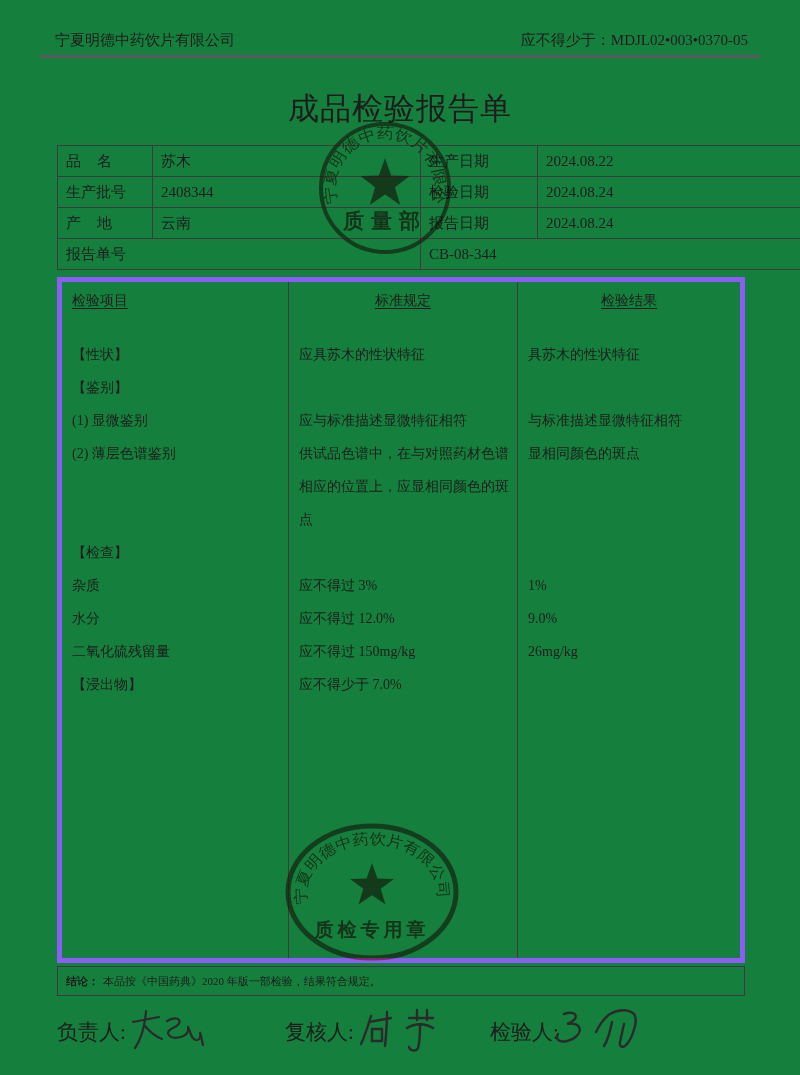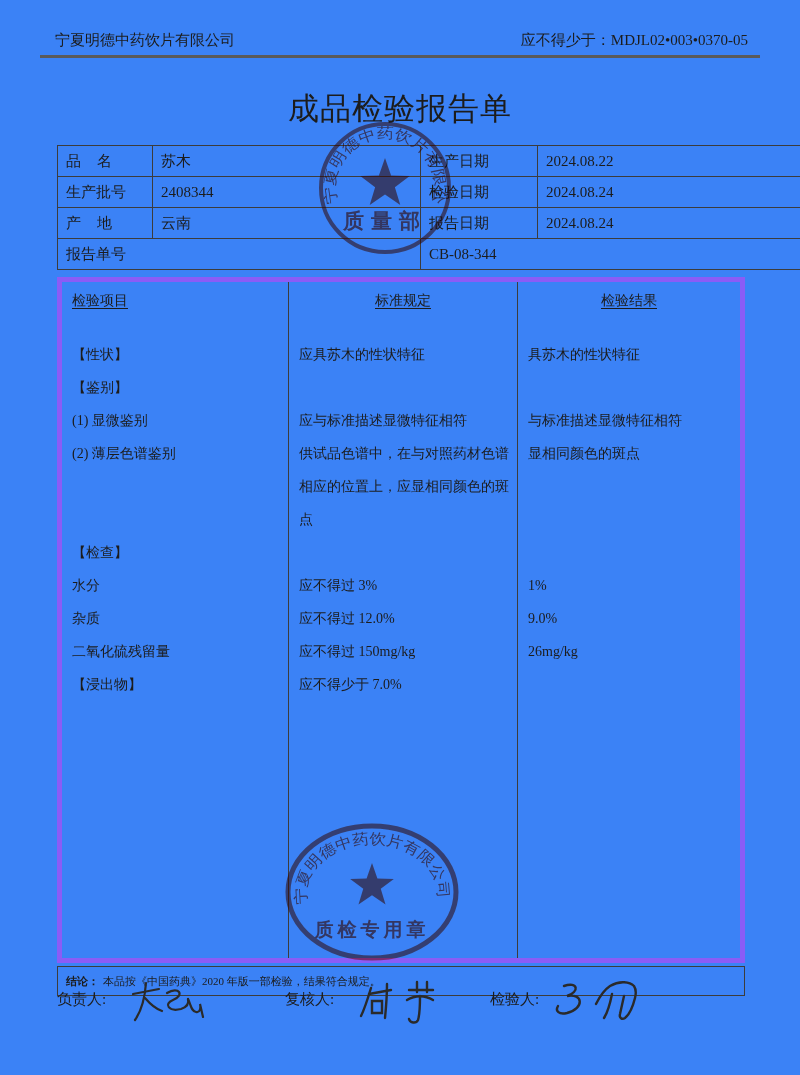--- a/index.html
+++ b/index.html
@@ -1,19 +1,19 @@
 <!DOCTYPE html>
 <html><head>
 <meta charset="utf-8">
 <style>
   html,body{margin:0;padding:0;background:#ffffff;}
   .page{
     position:relative;
     width:800px;height:1075px;
-    background:#3b82f6;
+    background:#15803d;
     font-family:"Liberation Serif","DejaVu Serif",serif;
     color:#1c1c1c;
     overflow:hidden;
   }
   
   .hdr{
     position:absolute;left:55px;right:52px;top:31px;
     display:flex;justify-content:space-between;align-items:flex-end;
     font-size:15px;
   }
@@ -69,21 +69,21 @@
   
   .conclusion{
     position:absolute;left:57px;top:966px;
     width:688px;height:30px;box-sizing:border-box;
     border:1px solid #3c3c3c;
     line-height:28px;font-size:11px;padding-left:8px;
     white-space:nowrap;
   }
   .conclusion b{margin-right:4px;}
   
-  .footer{position:absolute;left:57px;top:980px;width:688px;height:60px;font-size:15px;}
+  .footer{position:absolute;left:57px;top:1008px;width:688px;height:60px;font-size:21px;}
   .sig-field{position:absolute;top:10px;white-space:nowrap;}
   .f1{left:0;}
   .f2{left:228px;}
   .f3{left:433px;}
   .sig-svg{position:absolute;top:-12px;}
   .s1{left:68px;}
   .s2{left:72px;}
   .s3{left:64px;}
   
   .stamp{
@@ -142,22 +142,22 @@
   <div class="insp">
     <div class="insp-col col1">
       <div class="insp-head left"><span>检验项目</span></div>
       <div class="tl">【性状】</div>
       <div class="tl">【鉴别】</div>
       <div class="tl">(1) 显微鉴别</div>
       <div class="tl">(2) 薄层色谱鉴别</div>
       <div class="tl"></div>
       <div class="tl"></div>
       <div class="tl">【检查】</div>
+      <div class="tl">杂质</div>
       <div class="tl">水分</div>
-      <div class="tl">杂质</div>
       <div class="tl">二氧化硫残留量</div>
       <div class="tl">【浸出物】</div>
     </div>
     <div class="insp-col col2">
       <div class="insp-head center"><span>标准规定</span></div>
       <div class="tl">应具苏木的性状特征</div>
       <div class="tl"></div>
       <div class="tl">应与标准描述显微特征相符</div>
       <div class="tl">供试品色谱中，在与对照药材色谱</div>
       <div class="tl">相应的位置上，应显相同颜色的斑</div>

